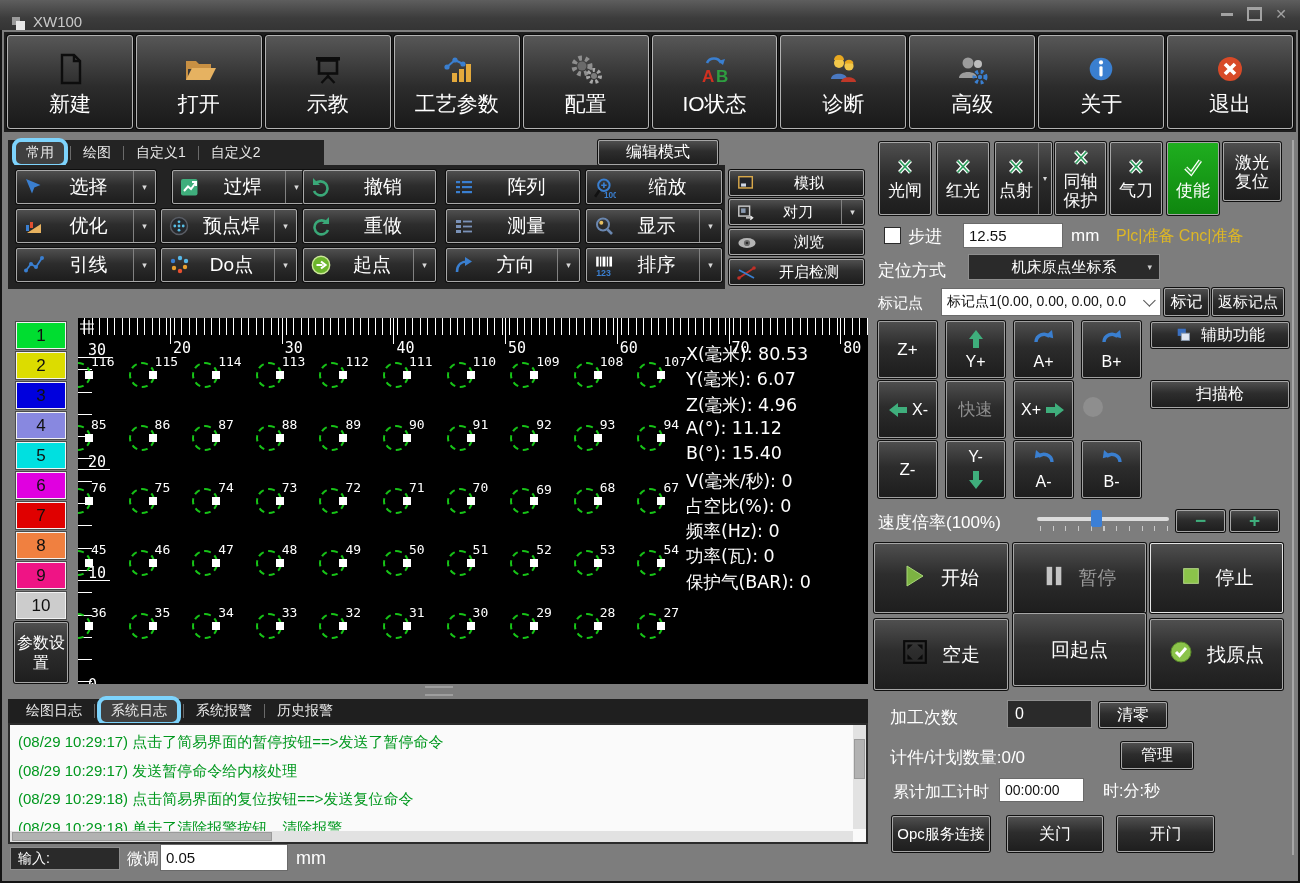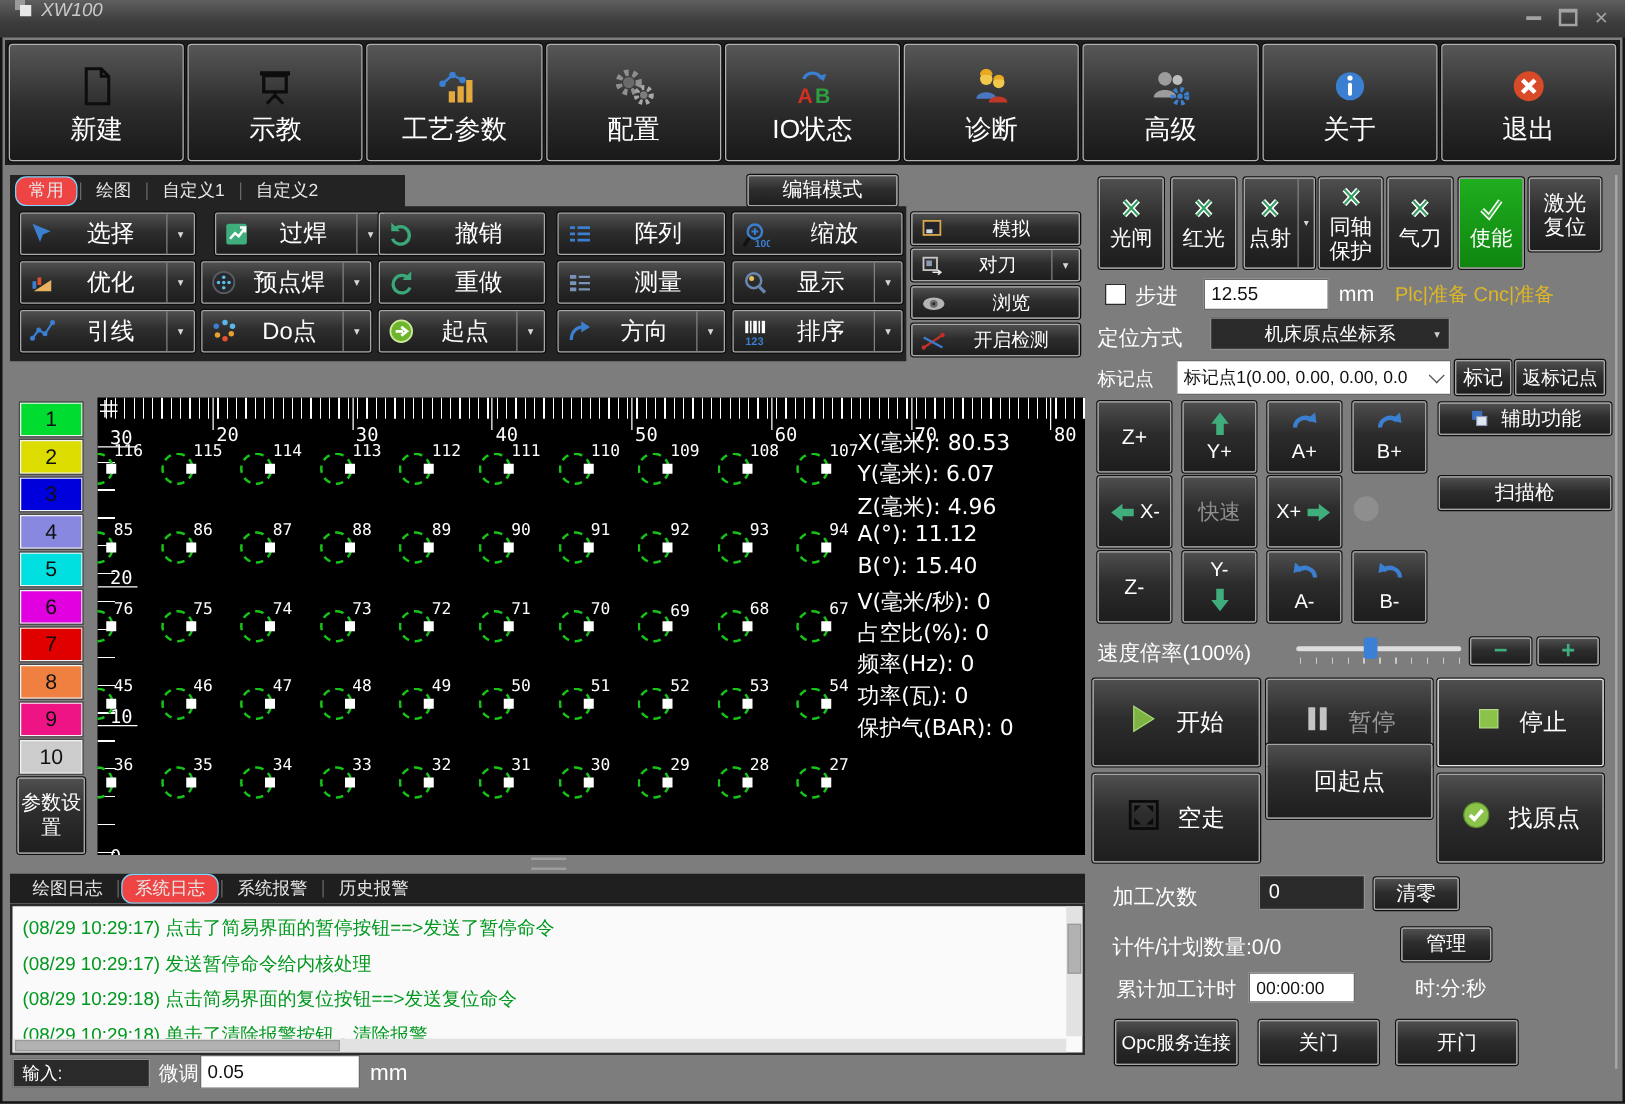--- a/index.html
+++ b/index.html
@@ -1,20 +1,20 @@
 <!DOCTYPE html>
 <html><head>
 <meta charset="utf-8">
 <style>
   html,body{margin:0;padding:0;background:#555;}
   #app{position:relative;width:1300px;height:883px;background:#7d7d7d;overflow:hidden;
        font-family:"Liberation Sans","DejaVu Sans",sans-serif;box-shadow:inset 0 0 0 2px #141414;}
   
   #titlebar{position:absolute;left:0;top:0;width:1300px;height:30px;
-    background:linear-gradient(180deg,#5e5e5e,#3c3c3c 60%,#343434);display:flex;align-items:flex-start;font-style:italic;}
+    background:linear-gradient(180deg,#5e5e5e,#3c3c3c 60%,#343434);display:flex;align-items:flex-end;}
   #title-icon{width:13px;height:13px;margin-left:12px;position:relative;}
   #title-icon .b1{position:absolute;left:0;top:0;width:8px;height:8px;background:#9a9a9a;}
   #title-icon .b2{position:absolute;left:4px;top:4px;width:9px;height:9px;background:#e8e8e8;}
   #title-text{color:#c9c9c9;font-size:15px;margin-left:8px;}
   #win-btns{position:absolute;right:10px;top:5px;display:flex;gap:9px;align-items:center;}
   .wbtn{width:18px;height:18px;display:flex;align-items:center;justify-content:center;color:#a2a2a2;font-weight:bold;font-size:14px;}
   .wbtn .min{width:12px;height:3px;background:#a2a2a2;}
   .wbtn .max{width:11px;height:9px;border:2px solid #a2a2a2;border-top-width:3px;}
   
   #toolbar{position:absolute;left:4px;top:32px;width:1292px;height:100px;background:#1d1d1d;
@@ -22,21 +22,21 @@
   .tb-btn{flex:1;display:flex;flex-direction:column;align-items:center;justify-content:center;gap:4px;
     background:linear-gradient(180deg,#575757,#2c2c2c 55%,#191919);
     border:1px solid #b2b2b2;border-radius:3px;box-shadow:0 0 0 1px #0b0b0b;color:#fff;}
   .tb-ic{height:40px;display:flex;align-items:center;justify-content:center;}
   .tb-lb{font-size:21px;line-height:22px;white-space:nowrap;}
   
   #ribbon-strip{position:absolute;left:8px;top:140px;width:316px;height:26px;background:#232323;}
   #tool-panel{position:absolute;left:8px;top:165px;width:717px;height:124px;background:#232323;}
   .tabs{display:flex;align-items:center;height:100%;padding-left:4px;}
   .tab{color:#e8e8e8;font-size:14px;padding:2px 10px;border-radius:9px;white-space:nowrap;}
-  .tab.active{background:#ef4444;border:1px solid #7dd3fc;}
+  .tab.active{background:#404040;border:4px solid #7dd3fc;}
   .tabsep{width:1px;height:14px;background:#6a6a6a;margin:0 2px;}
   .tool-btn{position:absolute;display:flex;align-items:center;
     background:linear-gradient(180deg,#4f4f4f,#2d2d2d 45%,#1d1d1d);
     border:1px solid #a8a8a8;border-radius:2px;box-shadow:0 0 0 1px #0e0e0e;color:#fff;box-sizing:border-box;}
   .tool-btn .ticon{margin-left:7px;width:20px;height:20px;flex:none;}
   .tool-btn .lbl{flex:1;text-align:center;font-size:19px;white-space:nowrap;}
   .tool-btn .dd{width:21px;align-self:stretch;border-left:1px solid #818181;display:flex;align-items:center;justify-content:center;color:#d8d8d8;font-size:9px;flex:none;}
   .sm .lbl{font-size:15px;}
   .sm .ticon{width:18px;height:18px;}
   
@@ -104,20 +104,30 @@
         <span class="tb-ic">
           <svg width="34" height="34" viewBox="0 0 34 34">
             <path d="M9 3h12l6 6v22H9z" fill="none" stroke="#0d0d0d" stroke-width="2.4"></path>
             <path d="M21 3v6h6" fill="none" stroke="#0d0d0d" stroke-width="2.4"></path>
           </svg>
         </span>
         <span class="tb-lb">新建</span>
       </div>
       <div class="tb-btn" style="position: relative;">
         <span class="tb-ic">
+          <svg width="36" height="34" viewBox="0 0 34 34">
+            <path d="M4 9h10l3 3h12v5H4z" fill="#c89043"></path>
+            <path d="M4 28V9h2v19z" fill="#c89043"></path>
+            <path d="M4 28l6-12h24l-6 12z" fill="#e6b261"></path>
+          </svg>
+        </span>
+        <span class="tb-lb">打开</span>
+      </div>
+      <div class="tb-btn" style="position: relative;">
+        <span class="tb-ic">
           <svg width="34" height="34" viewBox="0 0 34 34">
             <rect x="5" y="5" width="24" height="3.5" fill="#0d0d0d"></rect>
             <rect x="8" y="8.5" width="18" height="13" fill="none" stroke="#0d0d0d" stroke-width="2.6"></rect>
             <path d="M17 21.5v5M17 24l-6.5 7M17 24l6.5 7" stroke="#0d0d0d" stroke-width="2.4" fill="none"></path>
           </svg>
         </span>
         <span class="tb-lb">示教</span>
       </div>
       <div class="tb-btn" style="position: relative;">
         <span class="tb-ic">
@@ -292,21 +302,21 @@
           <rect x="2" y="2" width="20" height="20" fill="none" stroke="#0a0a0a" stroke-width="2"></rect>
           <g fill="#0a0a0a">
             <path d="M5 5h5L5 10z"></path>
             <path d="M19 5v5l-5-5z"></path>
             <path d="M5 19v-5l5 5z"></path>
             <path d="M19 19h-5l5-5z"></path>
           </g>
         </svg></span>
     <span>空走</span>
   </div>
-  <div class="db" style="left:1013px;top:595px;width:133px;height:60px;font-size:19px;font-family:Liberation Mono, monospace;">
+  <div class="db" style="left:1013px;top:613px;width:133px;height:73px;font-size:19px;font-family:Liberation Mono, monospace;">
     <span>回起点</span>
   </div>
   <div class="db" style="left:1150px;top:619px;width:133px;height:71px;font-size:19px;gap:14px;">
     <span><svg width="24" height="24" viewBox="0 0 24 24">
           <circle cx="12" cy="12" r="10" fill="#8bc34a" stroke="#5a8a2a"></circle>
           <path d="M7 12l3.5 3.5L17 8" stroke="#fff" stroke-width="3" fill="none"></path>
         </svg></span>
     <span>找原点</span>
   </div>
 
@@ -316,21 +326,21 @@
     </div>
   <div class="db" style="left:1099px;top:702px;width:68px;height:26px;font-size:16px;">
       <span>清零</span>
     </div>
   <div class="lab" style="left:890px;top:746px;font-size:17px;">计件/计划数量:0/0</div>
   <div class="db" style="left:1121px;top:742px;width:72px;height:27px;font-size:16px;">
       <span>管理</span>
     </div>
   <div class="lab" style="left:893px;top:782px;font-size:16px;">累计加工计时</div>
   <input class="winput" style="left: 999px; top: 778px; width: 85px; height: 24px; font-size: 14px;" value="00:00:00">
-  <div class="lab" style="left:1132px;top:781px;font-size:16px;text-align:right;">时:分:秒</div>
+  <div class="lab" style="left:1103px;top:781px;font-size:16px;text-align:right;">时:分:秒</div>
 
   <div class="db" style="left:892px;top:816px;width:98px;height:36px;font-size:15px;">
       <span>Opc服务连接</span>
     </div>
   <div class="db" style="left:1007px;top:816px;width:96px;height:36px;font-size:16px;">
       <span>关门</span>
     </div>
   <div class="db" style="left:1117px;top:816px;width:97px;height:36px;font-size:16px;">
       <span>开门</span>
     </div>

